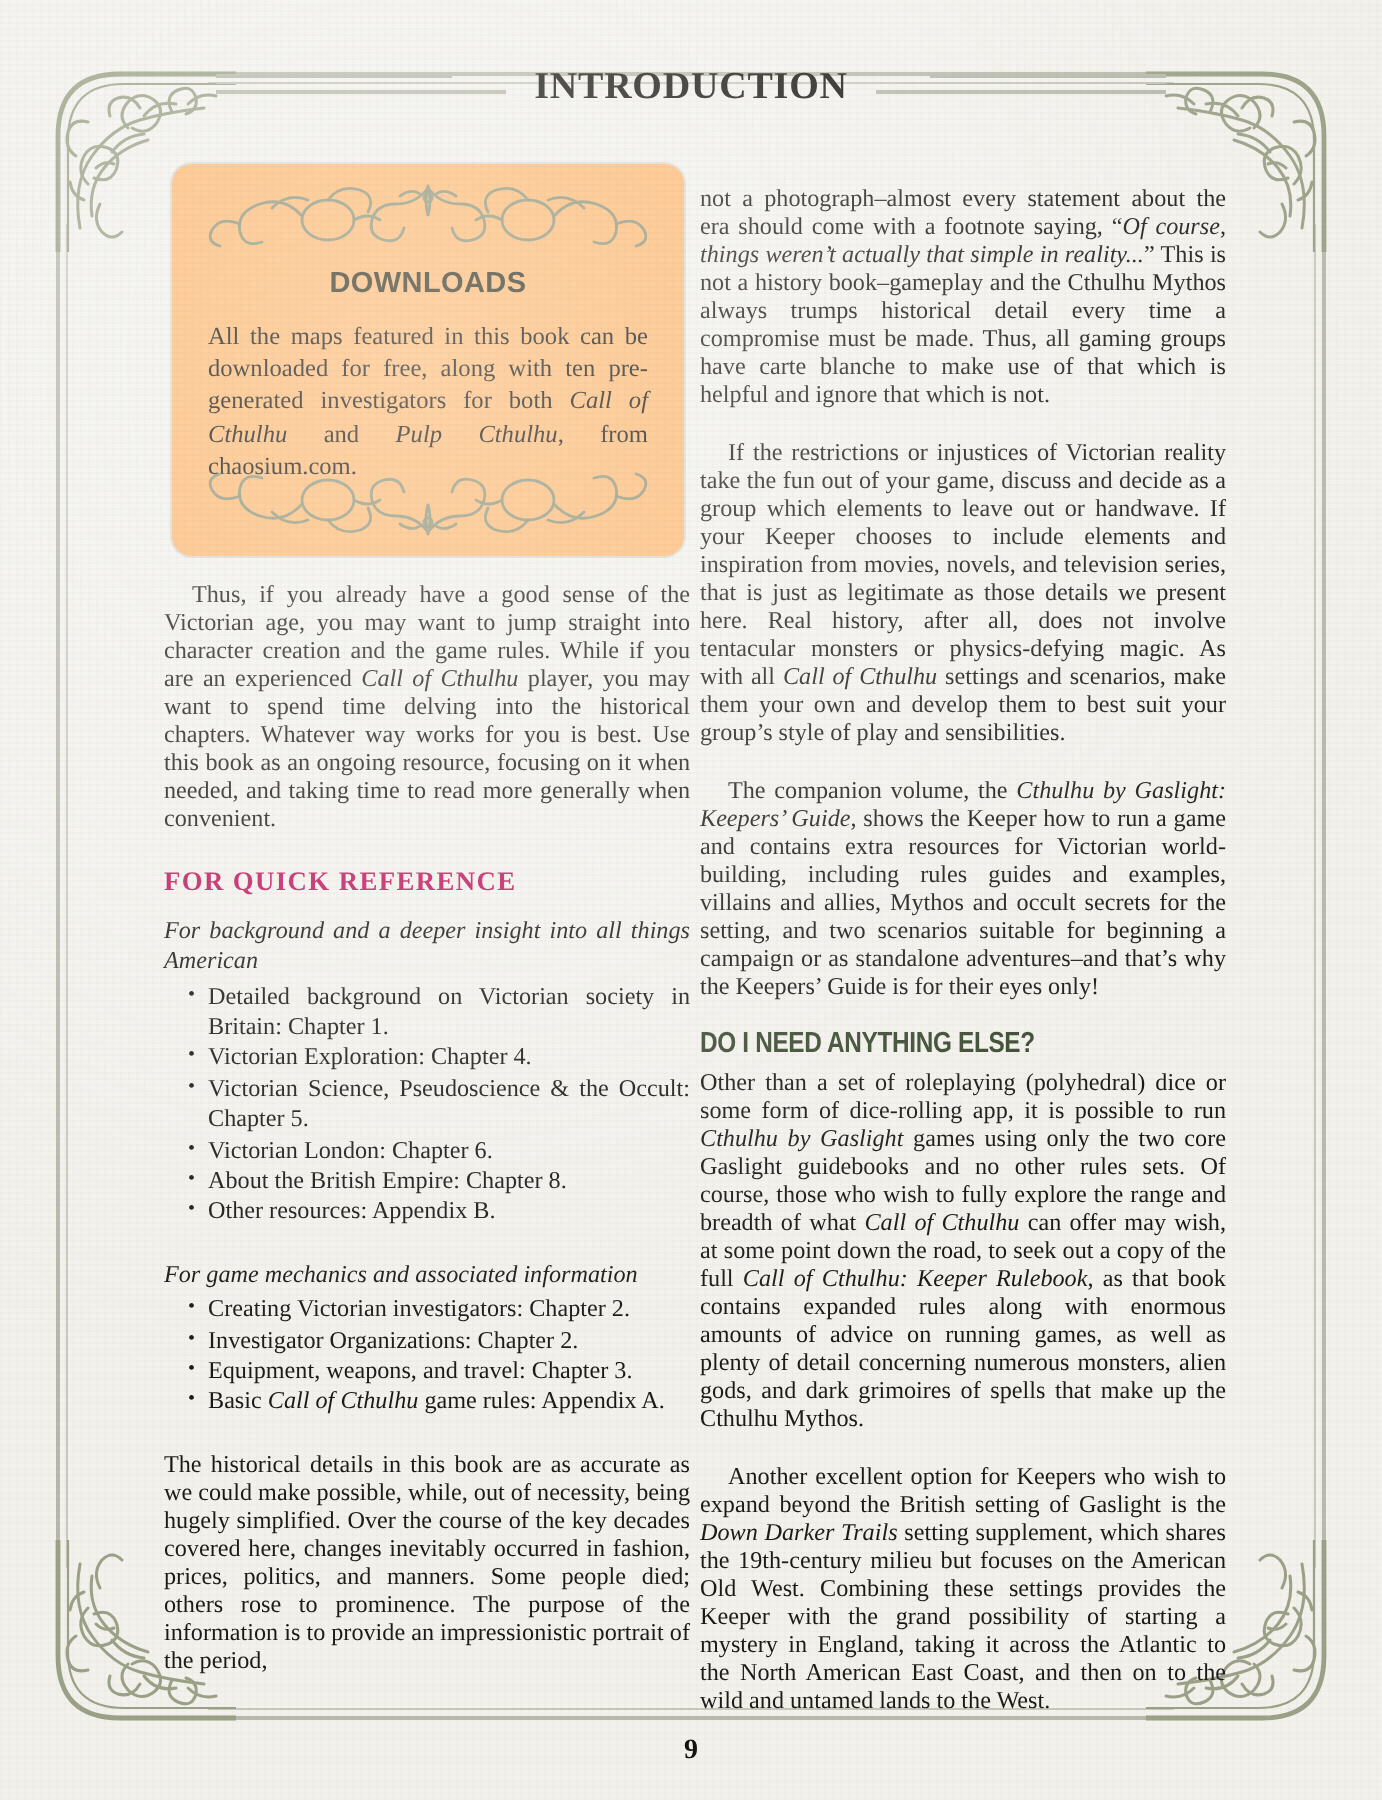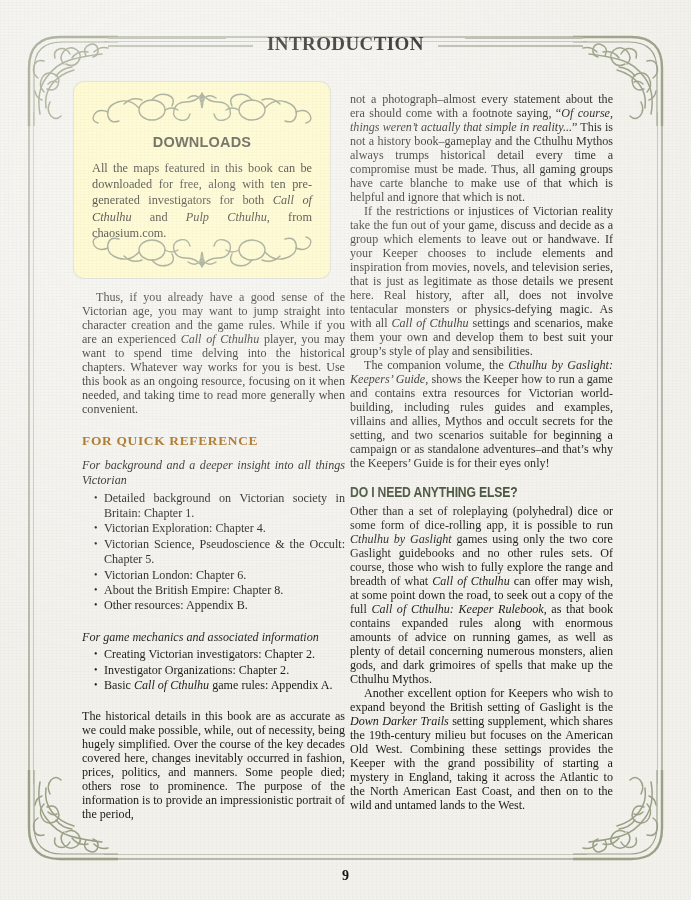--- a/index.html
+++ b/index.html
@@ -119,28 +119,28 @@
     margin: 0;
     font-family: "Liberation Serif", serif;
     font-size: 12.1px;
     line-height: 14px;
     color: #1b1916;
     text-align: justify;
     text-indent: 14px;
     hyphens: auto;
   }
   p.body.noindent { text-indent: 0; }
-  p.body + p.body { margin-top: 0; }
+  p.body + p.body { margin-top: 15px; }
 
   .sec-head-serif {
     font-family: "Liberation Serif", serif;
     font-weight: bold;
     font-size: 13.4px;
     letter-spacing: 0.7px;
-    color: #a16207;
+    color: #be185d;
     margin: 17px 0 9px 0;
   }
   .sec-head-green {
     font-family: "Liberation Sans", sans-serif;
     font-weight: bold;
     font-size: 14.5px;
     letter-spacing: -0.2px;
     color: #3c4a32;
     margin: 14px 0 4px 0;
     transform: scaleX(0.84);
@@ -176,25 +176,25 @@
     top: -1px;
     font-size: 10px;
     color: #1b1916;
   }
   .spacer-16 { height: 16px; }
   i, em { font-style: italic; }
 
   
   .downloads-box {
     position: absolute;
-    left: 74px;
+    left: 86px;
     top: 82px;
     width: 256px;
     height: 196px;
-    background: #fef9c3;
+    background: #fdba74;
     border-radius: 10px;
     z-index: 22;
     box-shadow: 0 0 0 1px rgba(190,192,180,0.45);
     text-decoration: underline;
   }
   .dl-orn {
     position: absolute;
     left: 14px;
     width: 228px;
     height: 40px;
@@ -409,36 +409,37 @@
 </div>
 
 <div class="content">
 
   <div class="col col-left" style="top:290px;">
 
     <p class="body"><span>Thus, if you already have a good sense of the Victorian age, you may want to jump straight into character creation and the game rules. While if you are an experienced </span><i>Call of Cthulhu</i><span> player, you may want to spend time delving into the historical chapters. Whatever way works for you is best. Use this book as an ongoing resource, focusing on it when needed, and taking time to read more generally when convenient.</span></p>
 
     <div class="sec-head-serif">FOR QUICK REFERENCE</div>
 
-    <p class="list-intro">For background and a deeper insight into all things Victorian</p>
+    <p class="list-intro">For background and a deeper insight into all things American</p>
     <ul class="ref-list">
       <li>Detailed background on Victorian society in Britain: Chapter 1.</li>
       <li>Victorian Exploration: Chapter 4.</li>
       <li>Victorian Science, Pseudoscience &amp; the Occult: Chapter 5.</li>
       <li>Victorian London: Chapter 6.</li>
       <li>About the British Empire: Chapter 8.</li>
       <li>Other resources: Appendix B.</li>
     </ul>
 
     <div class="spacer-16"></div>
 
     <p class="list-intro">For game mechanics and associated information</p>
     <ul class="ref-list">
       <li>Creating Victorian investigators: Chapter 2.</li>
       <li>Investigator Organizations: Chapter 2.</li>
+      <li>Equipment, weapons, and travel: Chapter 3.</li>
       <li><span>Basic </span><i>Call of Cthulhu</i><span> game rules: Appendix A.</span></li>
     </ul>
 
     <div class="spacer-16"></div>
 
     <p class="body noindent">The historical details in this book are as accurate as we could make possible, while, out of necessity, being hugely simplified. Over the course of the key decades covered here, changes inevitably occurred in fashion, prices, politics, and manners. Some people died; others rose to prominence. The purpose of the information is to provide an impressionistic portrait of the period,</p>
   </div>
 
   <div class="col col-right" style="top:92px;">
 

